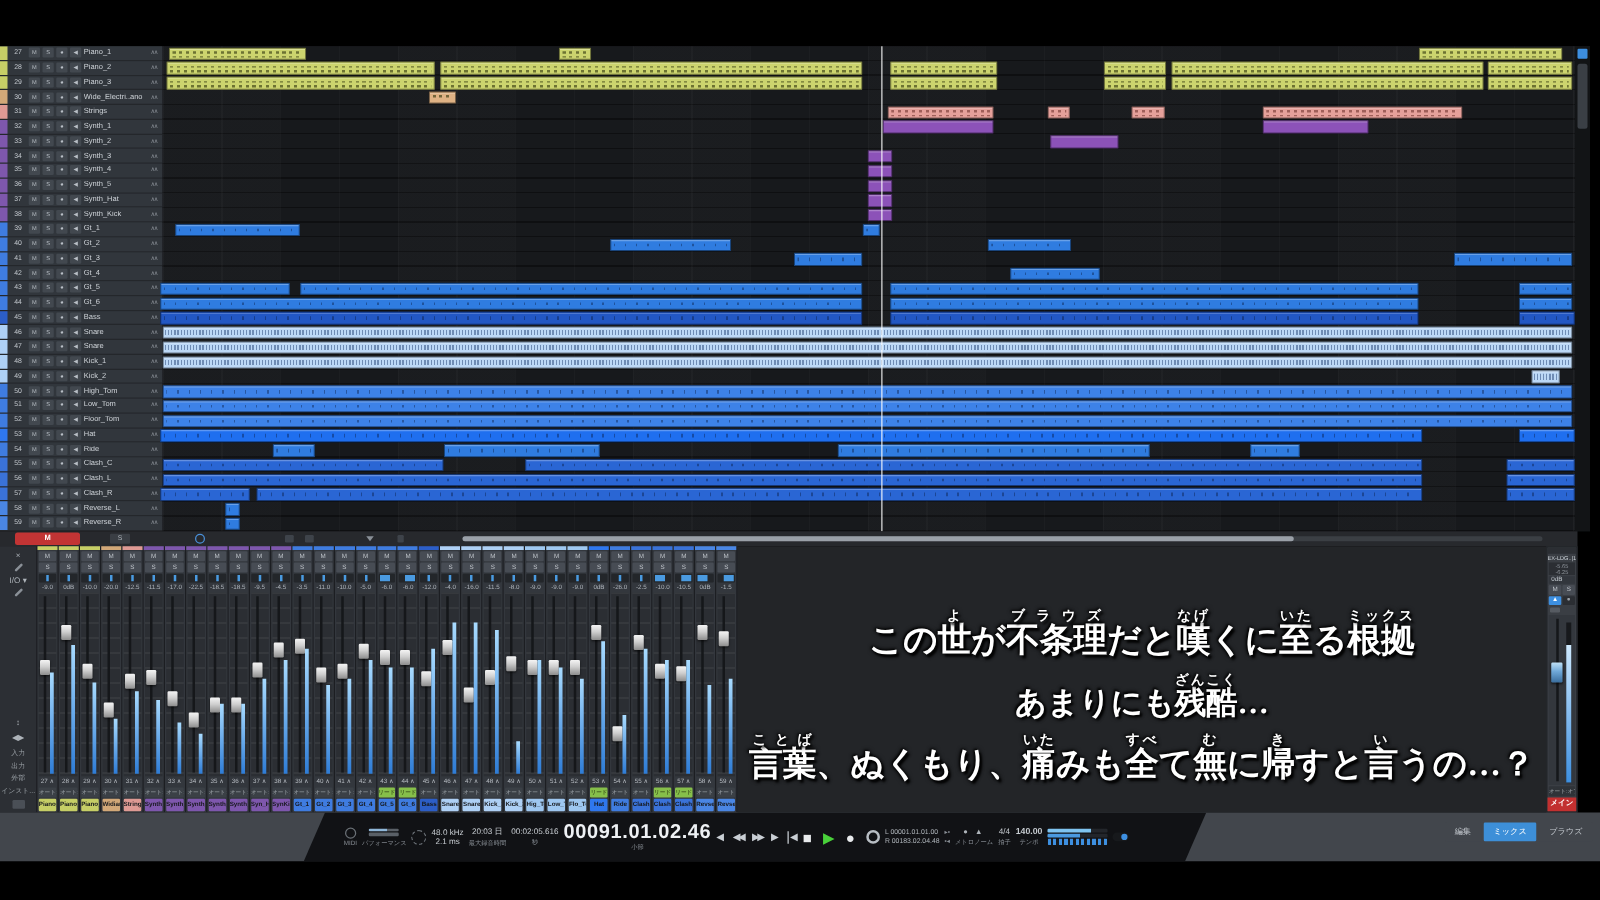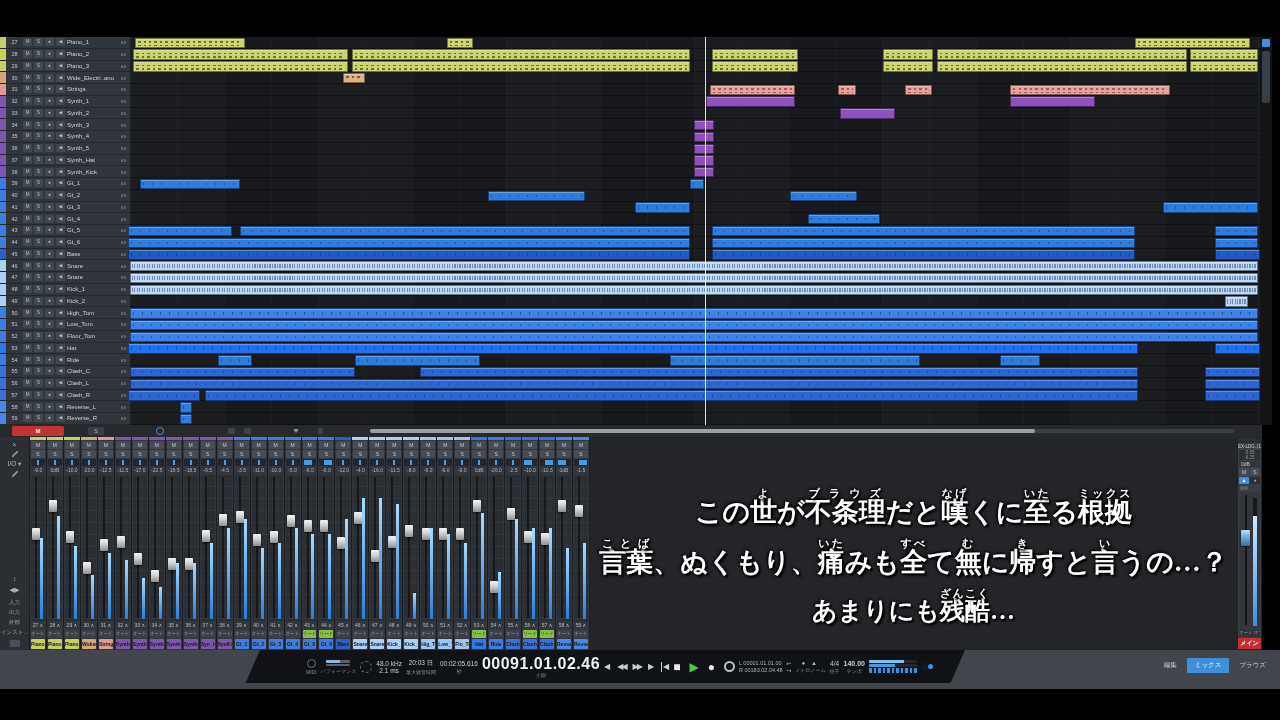--- a/index.html
+++ b/index.html
@@ -105,22 +105,22 @@
   #master .fz .tr{position:absolute;left:6px;top:3px;bottom:3px;width:2px;background:#15171a;}
   #master .fz .cap{position:absolute;left:2px;top:28%;width:9px;height:16px;border-radius:1px;
       background:linear-gradient(#bfe0f5,#6fa8d8 45%,#3a6e9e);box-shadow:0 1px 2px rgba(0,0,0,.6);}
   #master .fz .mt{position:absolute;right:3px;bottom:2px;top:6px;width:4px;background:#17191c;}
   #master .fz .mt i{position:absolute;left:0;right:0;bottom:0;height:86%;background:linear-gradient(180deg,#cfeaff,#3d8fe0);}
   #master .mauto{height:8px;margin:1px;background:#2f3338;font-size:4.5px;color:#9aa0a6;text-align:center;line-height:8px;border-radius:1px;white-space:nowrap;overflow:hidden;}
   #master .mmain{height:11px;background:#c23030;color:#fff;font-size:6px;text-align:center;line-height:11px;font-weight:bold;}
 
   
   #transport{top:650px;left:0;width:1280px;height:39px;background:#42464c;}
-  #tblack{position:absolute;left:243px;top:0;width:722px;height:33px;background:#111215;
-     clip-path:polygon(17px 0,722px 0,705px 39px,0 39px);display:flex;align-items:center;gap:4px;padding-left:32px;box-sizing:border-box;justify-content:center;}
+  #tblack{position:absolute;left:243px;top:0;width:722px;height:39px;background:#111215;
+     clip-path:polygon(17px 0,722px 0,705px 39px,0 39px);display:flex;align-items:center;gap:4px;padding-left:32px;box-sizing:border-box;}
   .tlbl{font-size:5px;color:#8a9097;text-align:center;margin-top:1px;}
   .tval{font-size:6.5px;color:#c8cdd2;text-align:center;white-space:nowrap;}
   .tgroup{display:flex;flex-direction:column;align-items:center;}
   #midi-ind{width:7px;height:7px;border:1px solid #6a7076;border-radius:50%;margin:0 auto;}
   .perfbars div{width:24px;height:2.5px;background:#5a6067;margin:1px 0;border-radius:1px;}
   .perfbars div:first-child{background:linear-gradient(90deg,#8fb6d8 60%,#5a6067 60%);}
   #spinner{width:10px;height:10px;border:1.5px dashed #6a7076;border-radius:50%;}
   #big-time{font-size:16px;font-weight:bold;color:#eef1f4;letter-spacing:.5px;line-height:15px;}
   .navbtns{display:flex;gap:7px;align-items:center;color:#c9ced4;font-size:8px;}
   .navbtns span{line-height:10px;}
@@ -1147,22 +1147,22 @@
           </div>
           <div class="num">59 ∧</div>
           <div class="auto">オート:オ</div>
           <div class="cname" style="background: rgb(74, 134, 228);">Revse_</div>
         </div>
       </div>
   </div>
 
   <div id="lyrics" class="abs">
       <div class="lyric-line">この<ruby>世<rt>よ</rt></ruby>が<ruby>不条理<rt>ブラウズ</rt></ruby>だと<ruby>嘆<rt>なげ</rt></ruby>くに<ruby>至<rt>いた</rt></ruby>る<ruby>根拠<rt>ミックス</rt></ruby></div>
+      <div class="lyric-line small">あまりにも<ruby>残酷<rt>ざんこく</rt></ruby>…</div>
       <div class="lyric-line"><ruby>言葉<rt>ことば</rt></ruby>、ぬくもり、<ruby>痛<rt>いた</rt></ruby>みも<ruby>全<rt>すべ</rt></ruby>て<ruby>無<rt>む</rt></ruby>に<ruby>帰<rt>き</rt></ruby>すと<ruby>言<rt>い</rt></ruby>うの…？</div>
-      <div class="lyric-line small">あまりにも<ruby>残酷<rt>ざんこく</rt></ruby>…</div>
     </div>
 
   <div id="master" class="abs">
     <div class="mhead"></div>
     <div class="mtitle">EX-LDG..|1+2</div>
     <div class="mpeaks">-5.65  -6.25</div>
     <div class="mgain">0dB</div>
     <div class="msrow">
       <div>M</div>
       <div>S</div>

